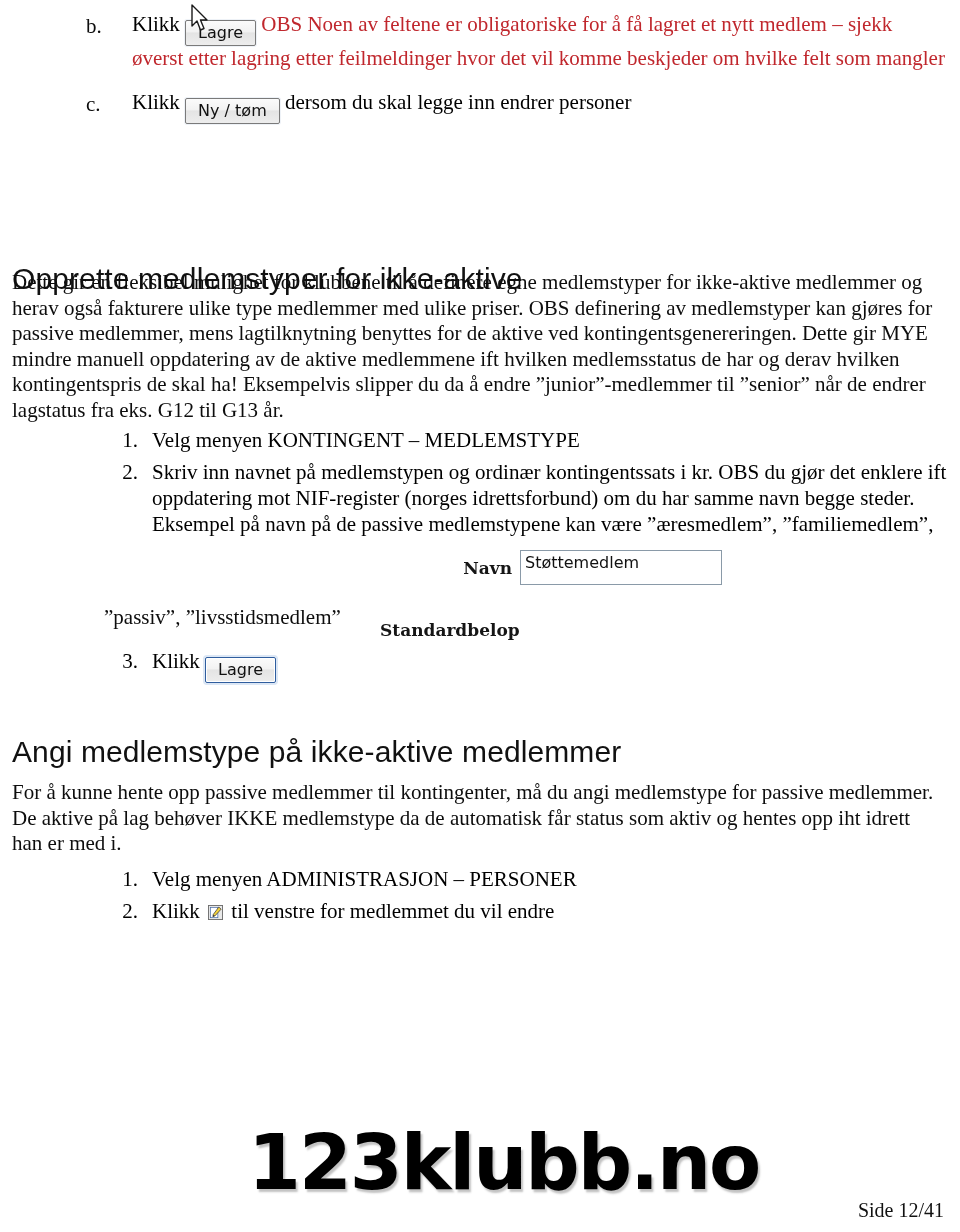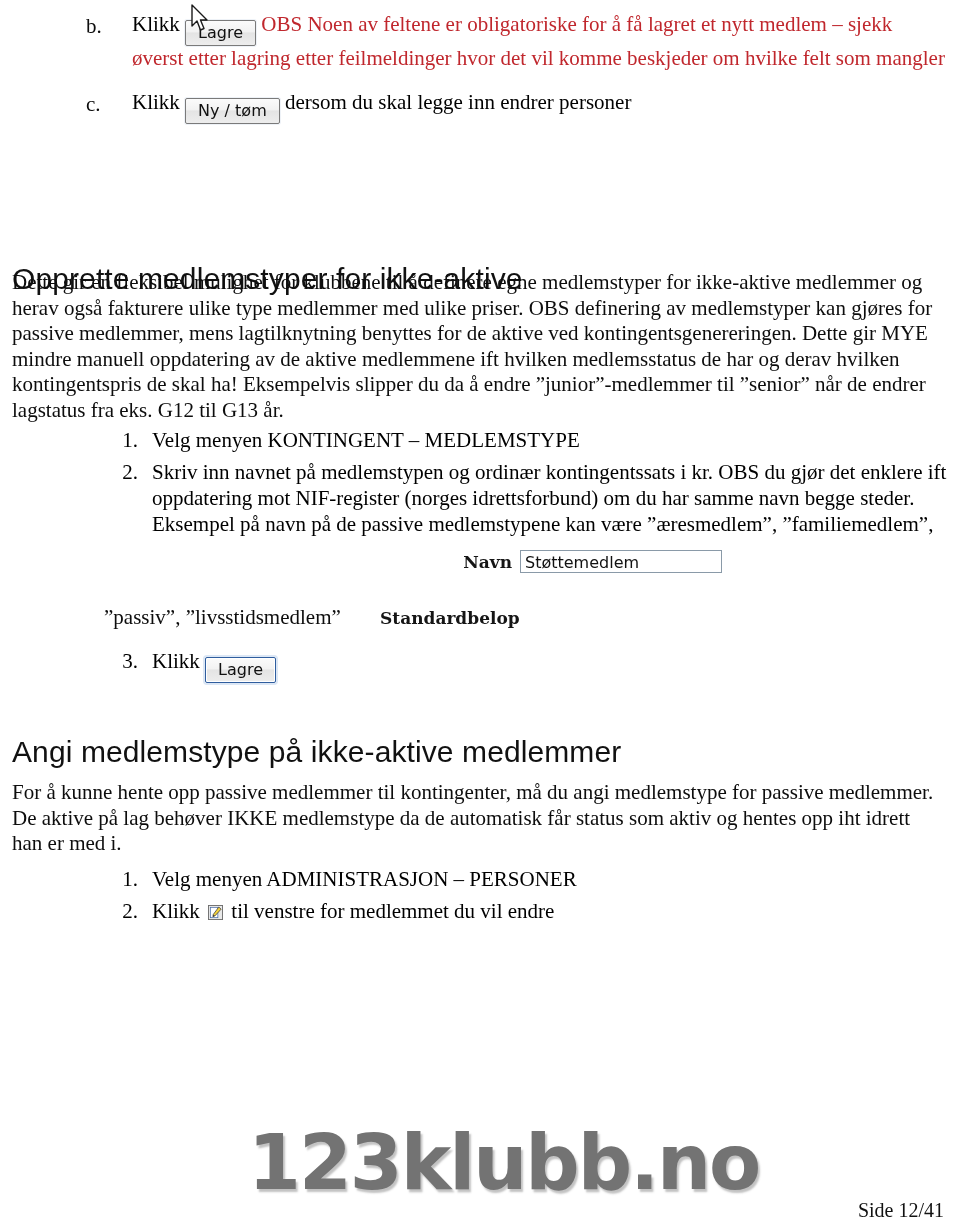--- a/index.html
+++ b/index.html
@@ -145,21 +145,21 @@
     text-align: right;
     padding-right: 8px;
     box-sizing: border-box;
     white-space: nowrap;
   }
   .form-label.navn { width: 140px; }
   .form-label.belop { width: 140px; text-align: left; padding-left: 0; padding-right: 4px; margin-top: 28px;}
   .form-input {
     position: relative;
     width: 202px;
-    height: 23px;
+    height: 35px;
     border: 1px solid #8a9aa8;
     background: #ffffff;
     box-sizing: border-box;
     font-family: "DejaVu Sans", "Liberation Sans", sans-serif;
     font-size: 16px;
     line-height: 23px;
     padding-left: 4px;
     color: #111;
     white-space: nowrap;
     overflow: hidden;
@@ -184,21 +184,21 @@
 
   
   .logo {
     position: absolute;
     left: 248px;
     top: 1118px;
     font-family: "DejaVu Sans", "Liberation Sans", sans-serif;
     font-size: 76px;
     font-weight: bold;
     letter-spacing: -2px;
-    color: #737373;
+    color: #000000;
     text-shadow: 2px 3px 2px rgba(120,120,120,0.45);
     white-space: nowrap;
   }
 
   
   .footer {
     position: absolute;
     right: 16px;
     top: 1198px;
     font-size: 20px;

